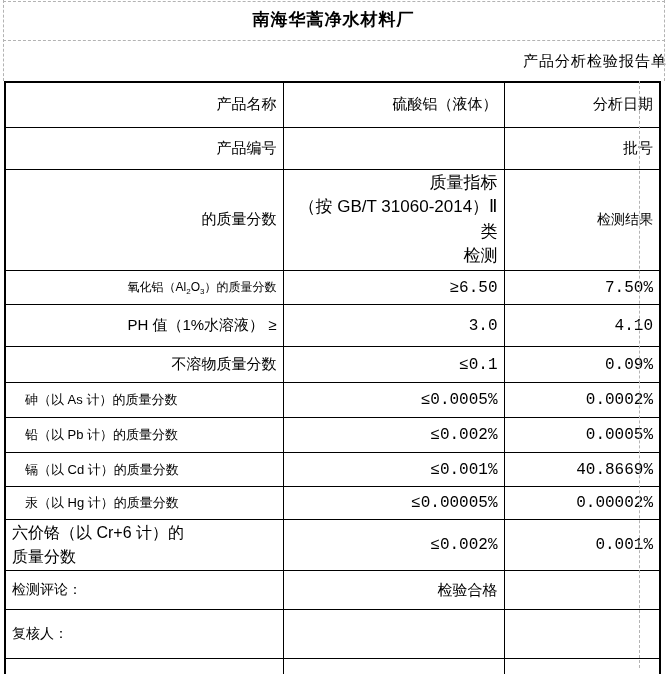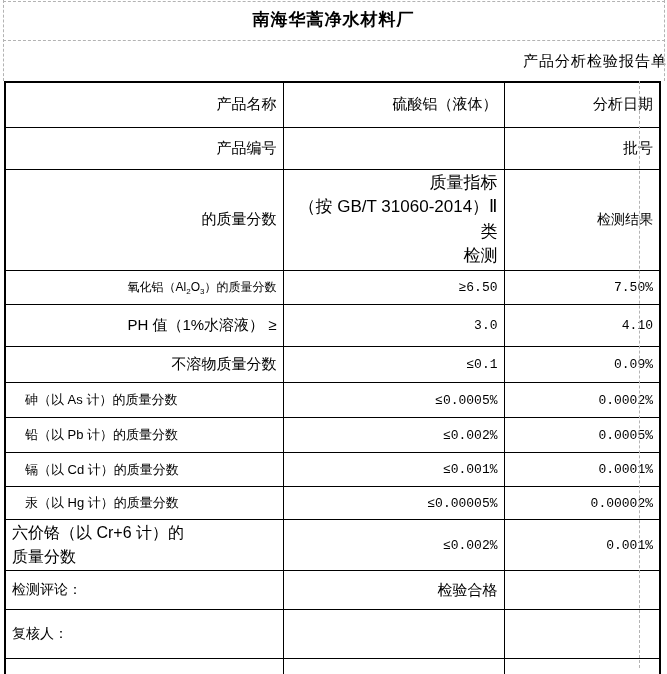--- a/index.html
+++ b/index.html
@@ -30,21 +30,21 @@
     position:absolute; top:81px; left:4px; width:655px;
     border-collapse:collapse; table-layout:fixed;
     border:2px solid #000; z-index:1;
   }
   td {
     border:1px solid #000; padding:1px 6px; text-align:right;
     vertical-align:middle; font-size:15px; overflow:hidden;
   }
   td.val {
     font-family:"Liberation Mono","DejaVu Sans Mono",monospace;
-    font-size:13px;
+    font-size:16px;
     margin-left:32px;
   }
   td.spec-head { font-size:17px; line-height:1.45; }
   td.small  { font-size:12px; }
   td.left13 { text-align:left; font-size:13px;padding-left:19px; }
   td.left12 { text-align:left; font-size:16px; line-height:1.5; }
   td.footer-label { text-align:left; font-size:14px; }
   .preline { white-space:pre-line; }
   sub { font-size:8px; vertical-align:sub; }
 </style>
@@ -116,21 +116,21 @@
 
     <tr style="height:35px">
       <td class="left13">铅（以 Pb 计）的质量分数</td>
       <td class="val">≤0.002%</td>
       <td class="val">0.0005%</td>
     </tr>
 
     <tr style="height:34px">
       <td class="left13">镉（以 Cd 计）的质量分数</td>
       <td class="val">≤0.001%</td>
-      <td class="val">0.0001%</td>
+      <td class="val">40.8669%</td>
     </tr>
 
     <tr style="height:33px">
       <td class="left13">汞（以 Hg 计）的质量分数</td>
       <td class="val">≤0.00005%</td>
       <td class="val">0.00002%</td>
     </tr>
 
     <tr style="height:40px">
       <td class="left12 preline">六价铬（以 Cr+6 计）的

